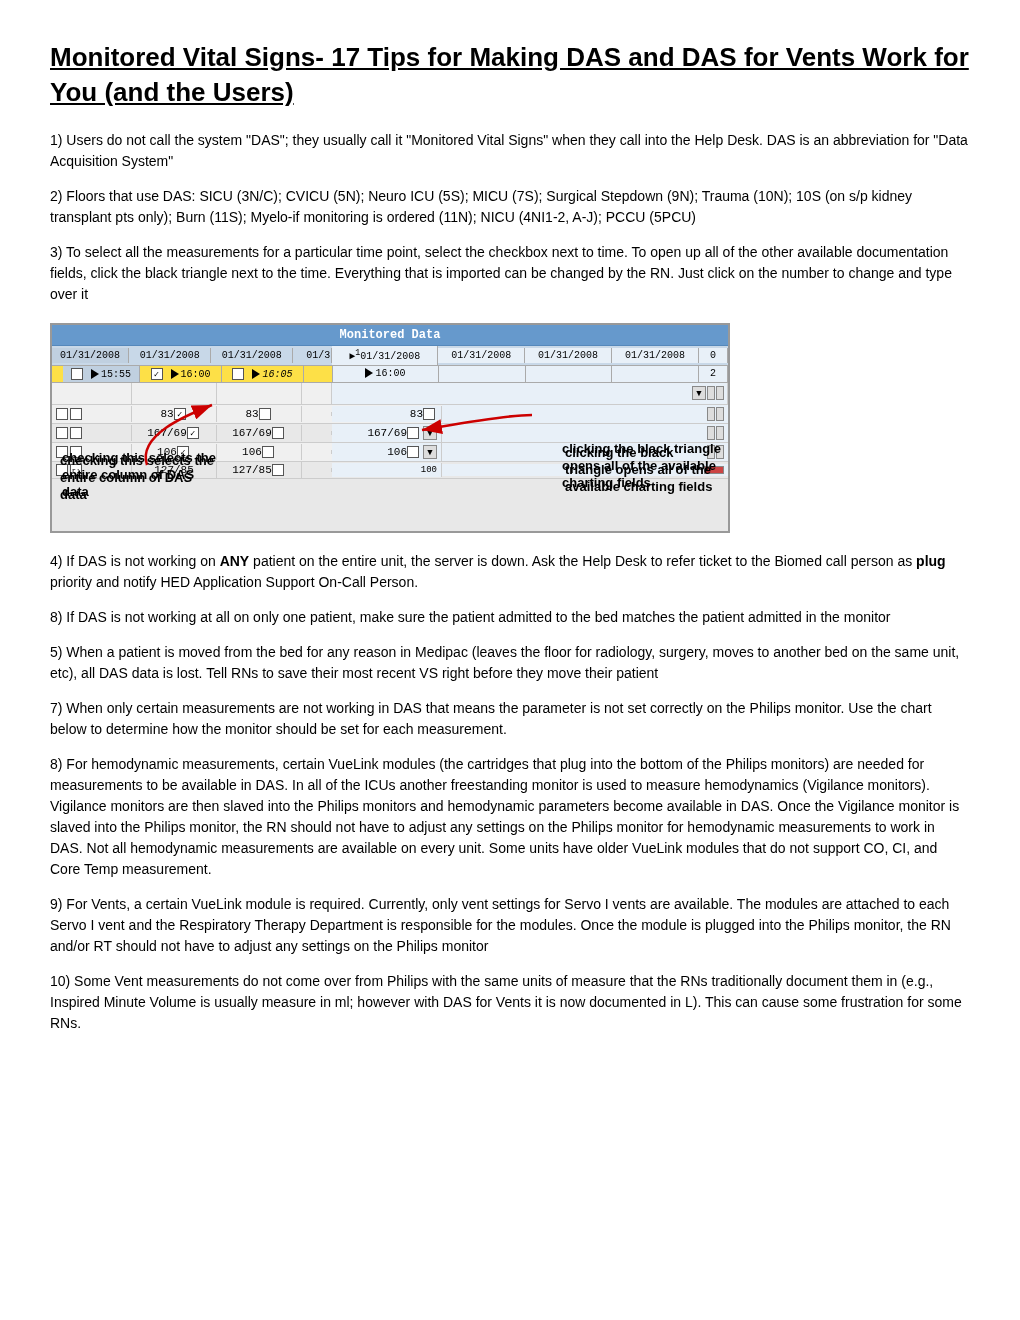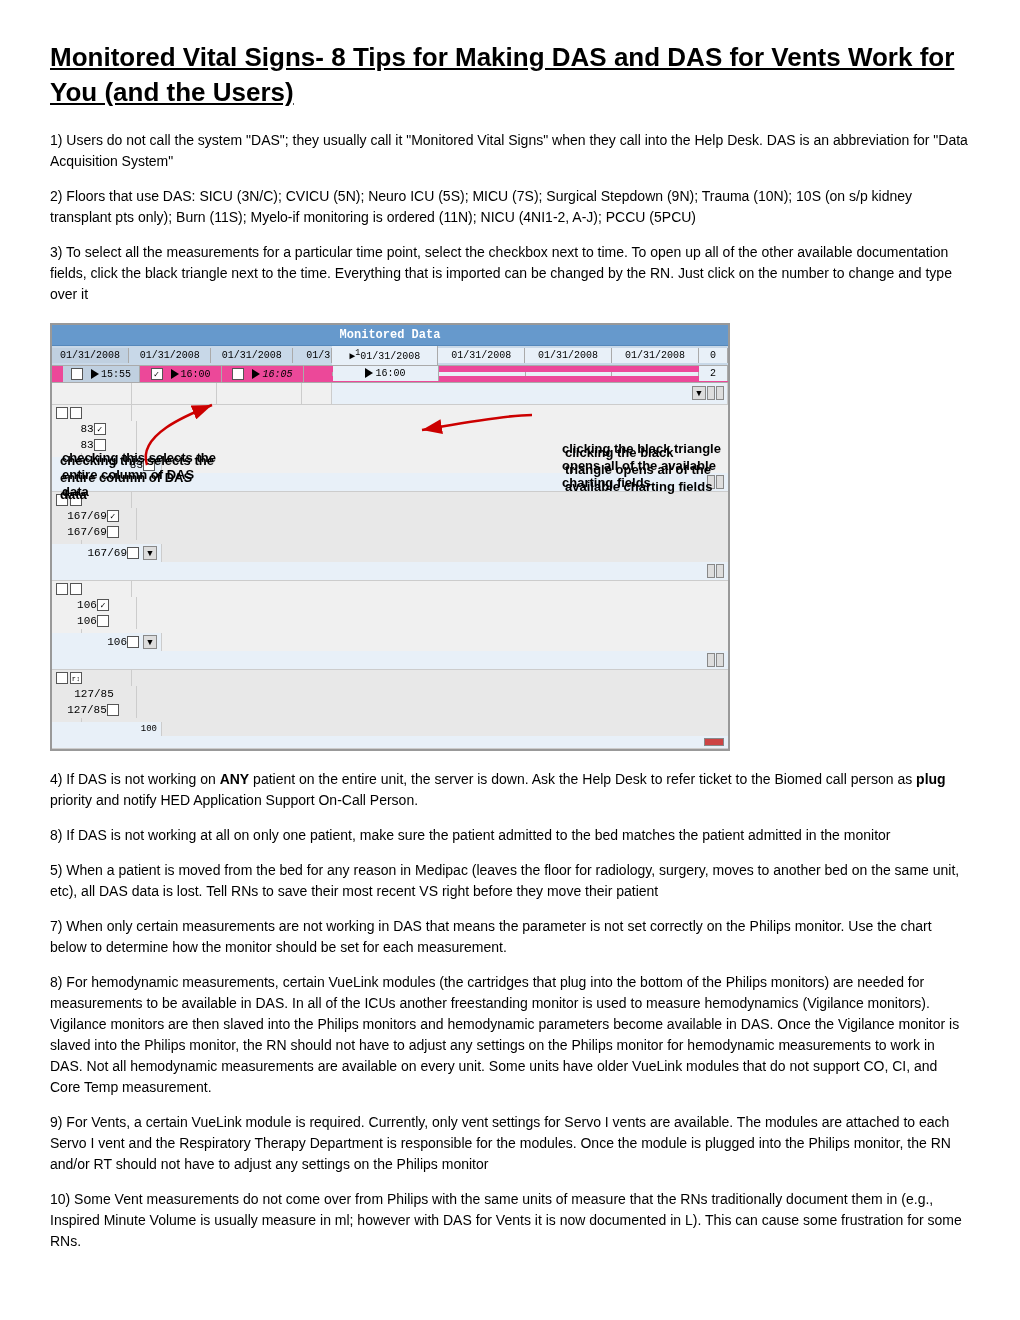--- a/index.html
+++ b/index.html
@@ -46,22 +46,22 @@
       color: #fff;
       font-size: 12px;
       font-weight: bold;
       text-align: center;
       padding: 3px 0;
       border-bottom: 1px solid #5588bb;
     }
     .das-row {
       display: flex;
       border-bottom: 1px solid #ccc;
+      align-items: center;
       background: #f0f0f0;
-      flex-direction: column;
     }
     .das-row:nth-child(even) {
       background: #e8e8e8;
     }
     .checkbox-sim {
       display: inline-block;
       width: 12px; height: 12px;
       border: 1px solid #555;
       background: #fff;
       vertical-align: middle;
@@ -84,24 +84,23 @@
     }
     .das-date-row {
       display: flex;
       background: #c8d8e8;
       border-bottom: 1px solid #aaa;
       font-size: 10px;
       align-items: center;
     }
     .das-time-row {
       display: flex;
-      background: #ec4899;
+      background: #fde047;
       border-bottom: 1px solid #aaa;
       font-size: 10px;
-      align-items: center;
       padding-left: 11px;
     }
     .das-time-cell {
       width: 90px;
       padding: 2px 4px;
       border-right: 1px solid #aaa;
       font-size: 10px;
       text-align: center;
       white-space: nowrap;
     }
@@ -115,21 +114,21 @@
       line-height: 14px;
       vertical-align: middle;
     }
     .das-outer {
       position: relative;
     }
   </style>
 </head>
 <body>
 
-<h1>Monitored Vital Signs- 8 Tips for Making DAS and DAS for Vents Work for You (and the Users)</h1>
+<h1>Monitored Vital Signs- 17 Tips for Making DAS and DAS for Vents Work for You (and the Users)</h1>
 
 <div class="paragraph">
   <span>1) Users do not call the system "DAS"; they usually call it "Monitored Vital Signs" when they call into the Help Desk. DAS is an abbreviation for "Data Acquisition System"</span>
 </div>
 
 <div class="paragraph">
   <span>2) Floors that use DAS: SICU (3N/C); CVICU (5N); Neuro ICU (5S); MICU (7S); Surgical Stepdown (9N); Trauma (10N); 10S (on s/p kidney transplant pts only); Burn (11S); Myelo-if monitoring is ordered (11N); NICU (4NI1-2, A-J); PCCU (5PCU)</span>
 </div>
 
 <div class="paragraph">

